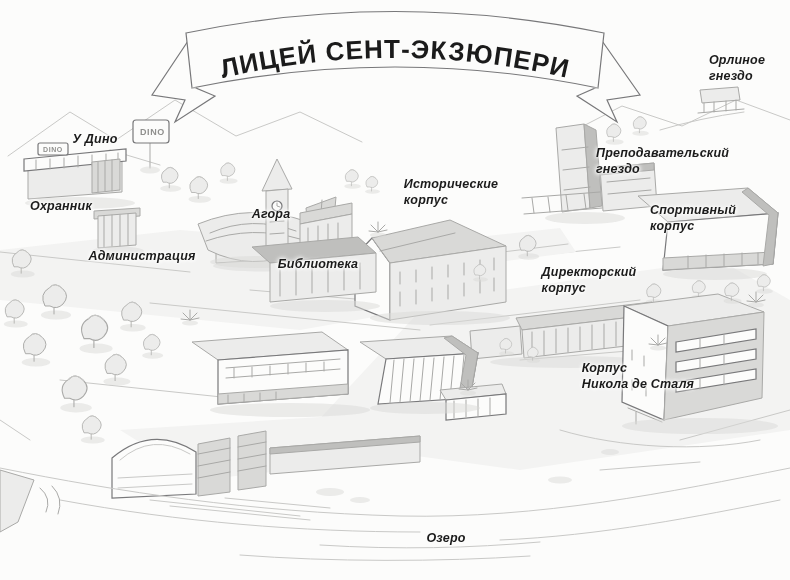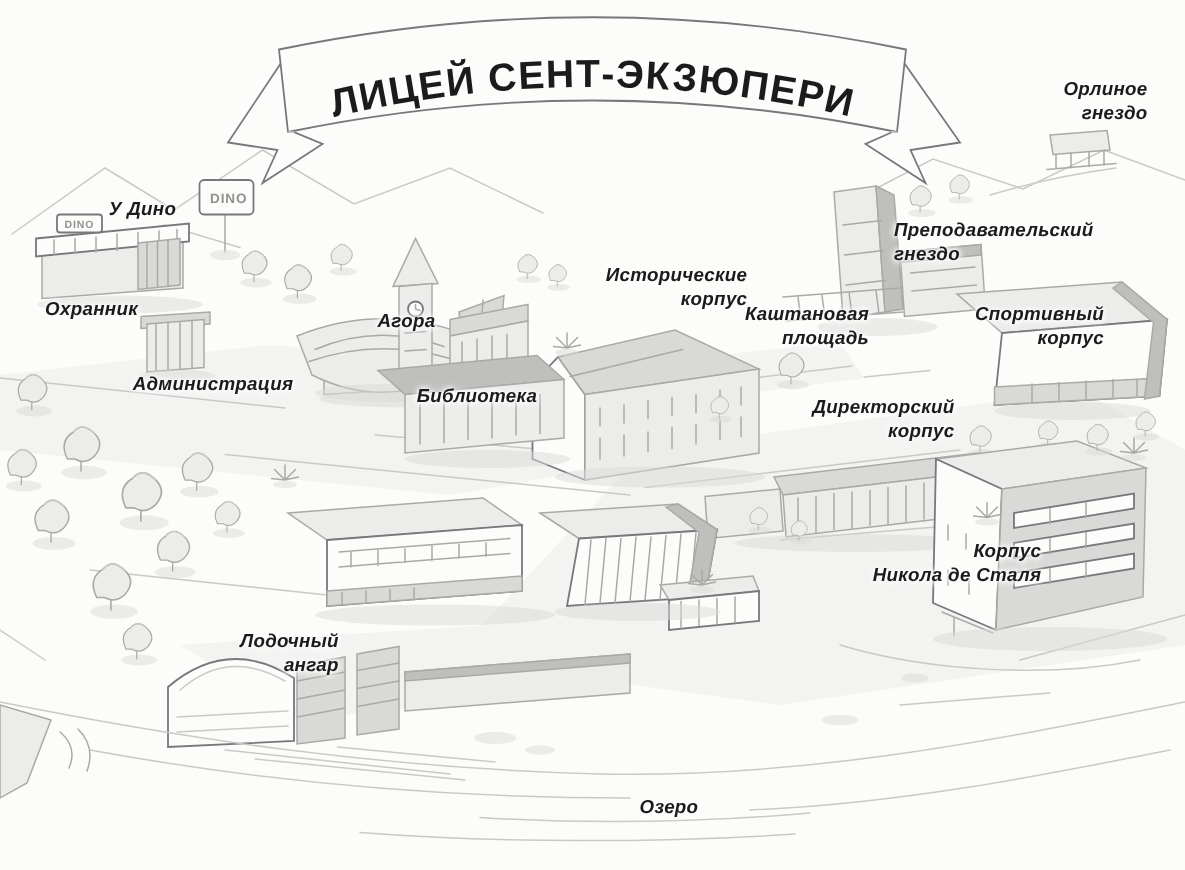--- a/index.html
+++ b/index.html
@@ -5,21 +5,21 @@
   :root{
     --ink:#1b1b1b; --edge:#78787a; --line:#a9a9a7;
     --paper:#fcfcfb; --g1:#ececeb; --g2:#d9d9d7; --g3:#bfbfbd;
   }
   html,body{margin:0;padding:0;background:#fff;}
   #scene{position:relative;width:790px;height:580px;background:var(--paper);
          overflow:hidden;font-family:"Liberation Sans",sans-serif;}
   #scene svg{position:absolute;left:0;top:0;}
   .lbl{position:absolute;transform:translate(-50%,-50%);
        font:italic bold 12.5px/1.24 "Liberation Sans",sans-serif;
-       color:var(--ink);text-align:right;white-space:pre-line;letter-spacing:.2px;
+       color:var(--ink);text-align:left;white-space:pre-line;letter-spacing:.2px;
        text-shadow:0 0 2px var(--paper),0 0 4px var(--paper),0 0 6px var(--paper),0 1px 5px var(--paper);}
   .lbl.align-left{transform:none;text-align:left;}
   .banner-text{font:bold 26px "Liberation Sans",sans-serif;fill:var(--ink);letter-spacing:1px;}
   .sign-text{font:bold 9px "Liberation Sans",sans-serif;fill:#90908e;letter-spacing:.6px;}
   .sign-text.small{font-size:7px;}
   .ln{stroke:var(--line);fill:none;stroke-width:1;stroke-linecap:round;}
   .ln2{stroke:#c9c9c7;fill:none;stroke-width:1;stroke-linecap:round;}
   .f0{fill:var(--paper);stroke:var(--edge);stroke-width:1.2;}
   .f1{fill:var(--g1);stroke:var(--line);stroke-width:1;}
   .f2{fill:var(--g2);stroke:var(--line);stroke-width:1;}
@@ -270,27 +270,23 @@
 
 <div class="lbl" style="left:737px;top:68px">Орлиное
 гнездо</div>
 <div class="lbl" style="left:95px;top:140px">У Дино</div>
 <div class="lbl" style="left:61px;top:207px">Охранник</div>
 <div class="lbl" style="left:271px;top:215px">Агора</div>
 <div class="lbl" style="left:142px;top:257px">Администрация</div>
 <div class="lbl" style="left:318px;top:265px">Библиотека</div>
 <div class="lbl" style="left:451px;top:192px">Исторические
 корпус</div>
-<div class="lbl" style="left:538px;top:218px">Каштановая
-площадь</div>
 <div class="lbl align-left" style="left:596px;top:146px">Преподавательский
 гнездо</div>
 <div class="lbl" style="left:693px;top:218px">Спортивный
 корпус</div>
 <div class="lbl" style="left:589px;top:280px">Директорский
 корпус</div>
 <div class="lbl" style="left:638px;top:376px">Корпус
 Никола де Сталя</div>
-<div class="lbl" style="left:193px;top:436px">Лодочный
-ангар</div>
 <div class="lbl" style="left:446px;top:539px">Озеро</div>
 
 </div>
 
 </body></html>

